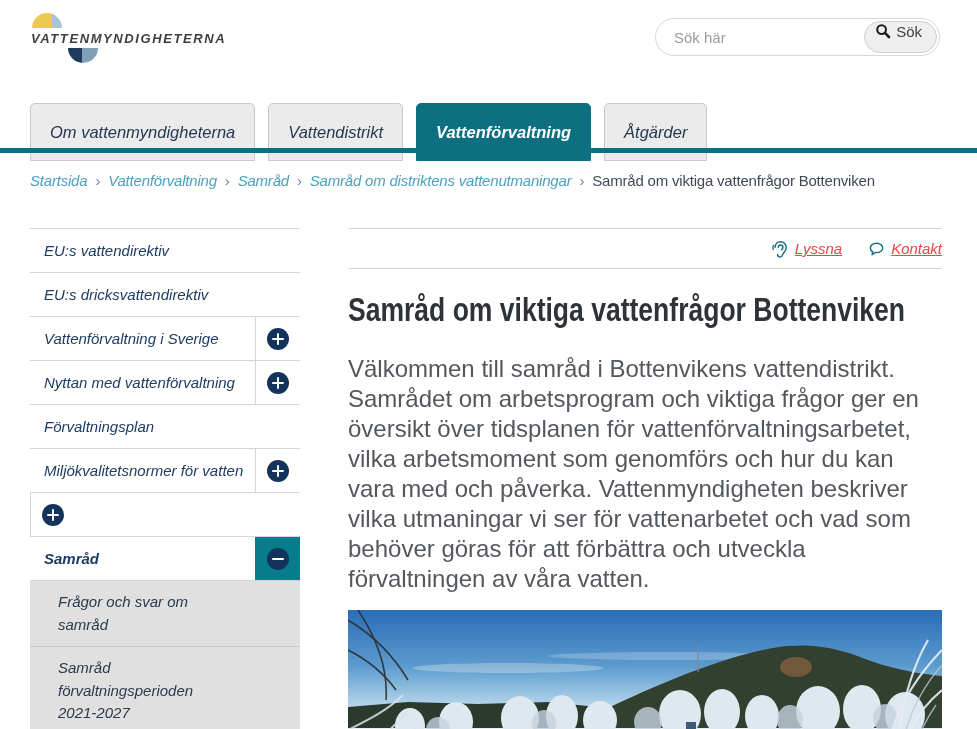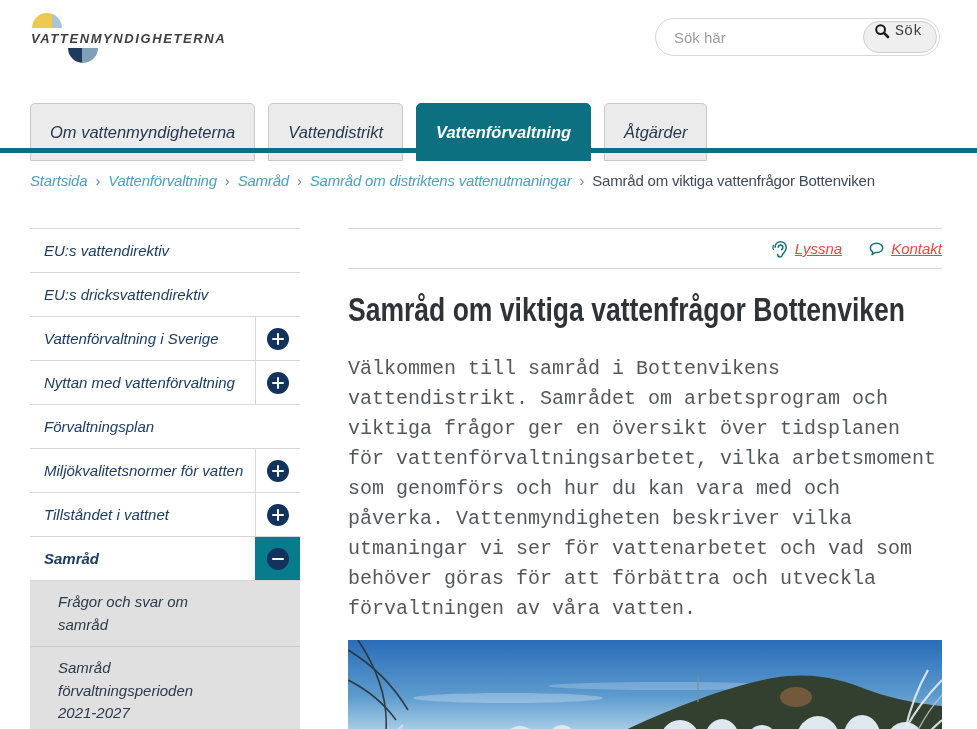--- a/index.html
+++ b/index.html
@@ -22,21 +22,21 @@
 
   .search-wrap{position:absolute;top:18px;right:37px;width:285px;height:38px;}
   .search-input{
     width:100%;height:100%;box-sizing:border-box;border:1px solid #d8d8d8;border-radius:19px;
     padding:0 95px 0 18px;font-size:15px;color:#444;outline:none;font-family:"Liberation Sans",sans-serif;
   }
   .search-input::placeholder{color:#9b9b9b;}
   .search-btn{
     position:absolute;top:3px;right:3px;height:32px;padding:0 14px 12px 10px;border-radius:16px;
     background:#efefef;border:1px solid #cfcfcf;display:flex;align-items:center;gap:5px;
-    font-size:15px;color:#3f3f3f;cursor:pointer;font-family:Liberation Mono, monospace;
+    font-size:15px;color:#3f3f3f;cursor:pointer;font-family:Liberation Sans, sans-serif;
   }
 
   
   .tabs{position:absolute;left:30px;top:103px;display:flex;gap:13px;}
   .tab{
     height:58px;display:flex;align-items:center;padding:0 19px;font-size:16.5px;color:#25384f;
     background:#ebebeb;border:1px solid #c9c9c9;border-radius:5px 5px 0 0;box-sizing:border-box;white-space:nowrap;
   }
   .tab.active{background:#0c7080;border-color:#0c7080;color:#ffffff;font-weight:bold;}
   .tab.yellow{background:#fbd23e;border-color:#fbd23e;color:#25384f;}
@@ -84,21 +84,21 @@
   .actions{height:39px;display:flex;justify-content:flex-end;align-items:center;gap:26px;}
   .action-link{display:flex;align-items:center;gap:6px;color:#17707f;font-size:15px;}
   .action-link .txt{text-decoration:underline;color:#ef4444;}
 
   .page-title{
     margin:22px 0 0 0;font-size:34px;font-weight:600;color:#2f3338;line-height:1.1;
     display:inline-block;transform:scaleX(0.78);transform-origin:left center;white-space:nowrap;
     letter-spacing:0px;
   }
   .intro{
-    margin:26px 0 0 0;font-size:20px;line-height:30px;color:#54585c;font-family:Liberation Mono, monospace;
+    margin:26px 0 0 0;font-size:24px;line-height:30px;color:#54585c;
   }
   .hero{margin-top:16px;width:594px;height:185px;overflow:hidden;line-height:0;}
 
   
 </style>
 </head>
 <body>
 
 <header>
   <a class="logo">
@@ -169,21 +169,20 @@
   <a class="nav-row">
     <span class="nav-label">Förvaltningsplan</span>
   </a>
   <a class="nav-row">
     <span class="nav-label">Miljökvalitetsnormer för vatten</span>
     <button class="toggle">
         <span class="circle-icon plus"></span>
       </button>
   </a>
   <a class="nav-row">
-    <span class="nav-label">Tillståndet i vattnet</span>
     <button class="toggle">
         <span class="circle-icon plus"></span>
       </button>
   </a>
   <a class="nav-row active">
     <span class="nav-label">Samråd</span>
     <button class="toggle">
         <span class="circle-icon"></span>
       </button>
   </a>

